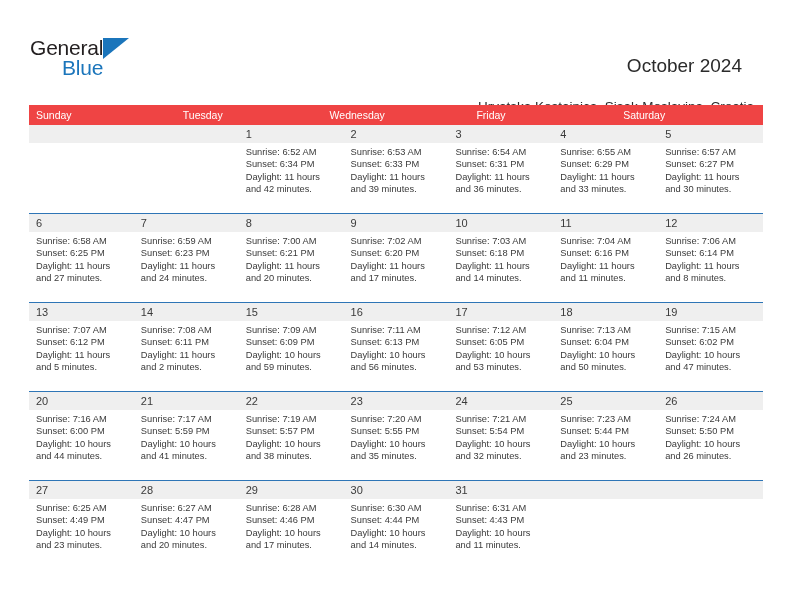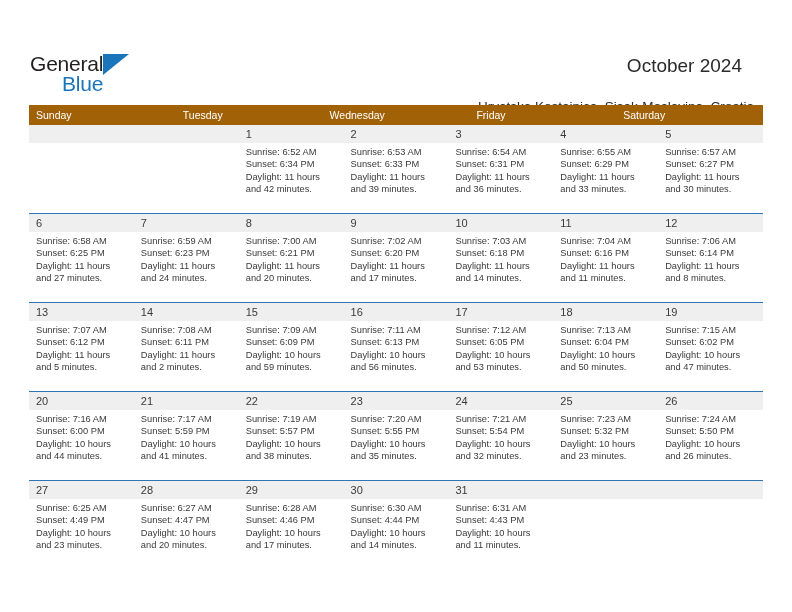--- a/index.html
+++ b/index.html
@@ -25,21 +25,20 @@
     left: 0; top: 0;
     width: 792px;
     height: 100px;
   }
   .logo {
     position: absolute;
     left: 30px;
     top: 36px;
     width: 120px;
     height: 46px;
-    margin-top: 16px;
   }
   .logo-general {
     position: absolute;
     left: 0; top: 0;
     font-size: 21px;
     color: #231f20;
     letter-spacing: -0.2px;
     line-height: 24px;
     font-family: "Liberation Sans", sans-serif;
   }
@@ -87,21 +86,21 @@
   
   .calendar {
     position: absolute;
     left: 29px;
     top: 105px;
     width: 734px;
   }
   .dow-row {
     display: flex;
     width: 734px;
-    background: #a16207;
+    background: #ef4444;
     height: 20px;
   }
   .dow {
     flex: 1 1 0;
     color: #ffffff;
     font-size: 10.5px;
     line-height: 20px;
     padding-left: 7px;
     font-family: "Liberation Sans", sans-serif;
     white-space: nowrap;
@@ -395,21 +394,21 @@
               <div>Sunrise: 7:21 AM</div>
               <div>Sunset: 5:54 PM</div>
               <div>Daylight: 10 hours</div>
               <div>and 32 minutes.</div>
             </div>
           </div>
           <div class="cell">
             <div class="daynum">25</div>
             <div class="info">
               <div>Sunrise: 7:23 AM</div>
-              <div>Sunset: 5:32 PM</div>
+              <div>Sunset: 5:44 PM</div>
               <div>Daylight: 10 hours</div>
               <div>and 23 minutes.</div>
             </div>
           </div>
           <div class="cell">
             <div class="daynum">26</div>
             <div class="info">
               <div>Sunrise: 7:24 AM</div>
               <div>Sunset: 5:50 PM</div>
               <div>Daylight: 10 hours</div>

